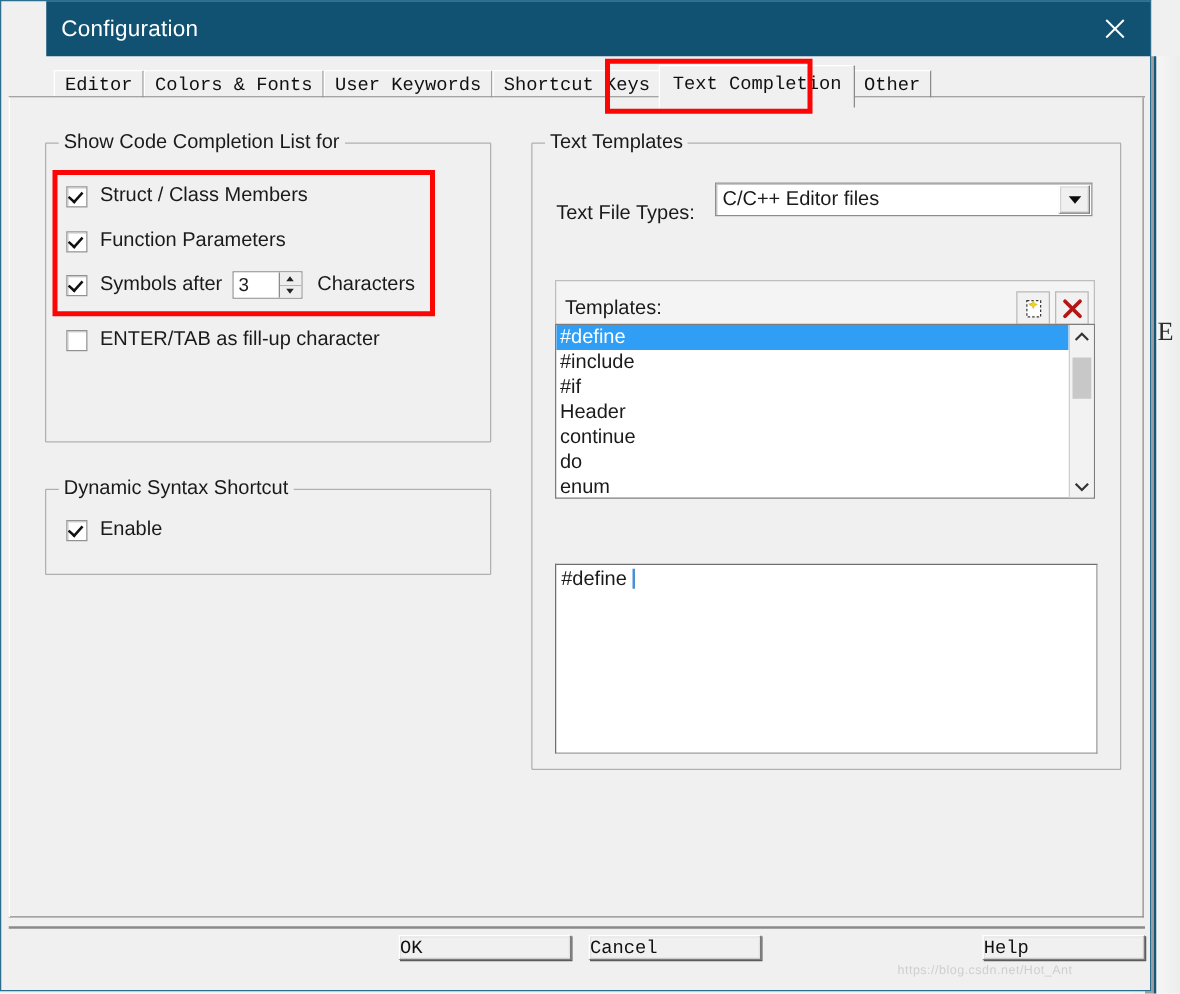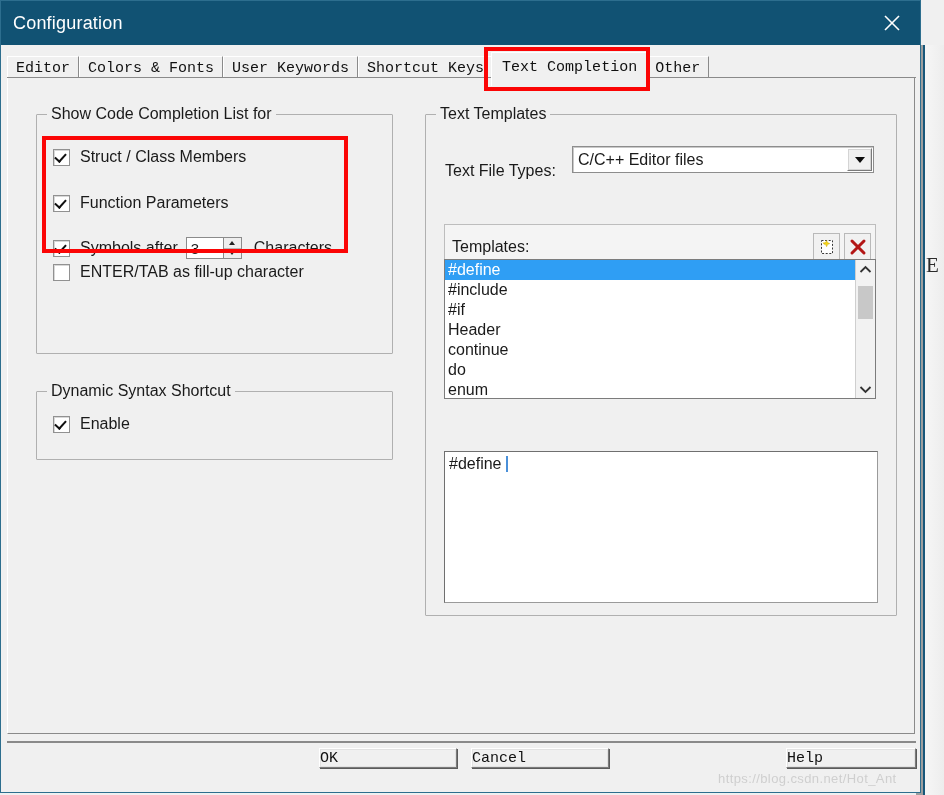--- a/index.html
+++ b/index.html
@@ -50,20 +50,21 @@
   }
 
   
   #dialog {
     position: absolute;
     left: 0; top: 0;
     width: 921px; height: 793px;
     background: #f0f0f0;
     border: 1px solid #2d6e8e;
     box-sizing: border-box;
+    padding-left: 36px;
   }
 
   
   #titlebar {
     position: relative;
     height: 44px;
     background: #115273;
     display: flex;
     align-items: center;
   }
@@ -404,21 +405,21 @@
     pointer-events: none;
     z-index: 50;
   }
   #annot-tab      { left: 484px; top: 47px;  width: 166px; height: 44px; }
   #annot-checks   { left: 42px;  top: 136px; width: 306px; height: 117px; }
 
   
   #watermark {
     position: absolute;
     left: 718px; top: 771px;
-    font-size: 13px;
+    font-size: 10px;
     color: #cfcfcf;
     letter-spacing: .4px;
     z-index: 40;
     white-space: nowrap;
   }
 </style>
 </head>
 <body>
 
 <div id="bg-window">
@@ -466,26 +467,26 @@
 
   <div class="groupbox" id="gb-codecomplete">
     <span class="gb-title">Show Code Completion List for</span>
   </div>
 
   <div class="cbrow" style="left:52px; top:147px;">
     <span class="checkbox checked"></span>
     <span>Struct / Class Members</span>
   </div>
 
-  <div class="cbrow" style="left:52px; top:193px;">
+  <div class="cbrow" style="left:52px; top:183px;">
     <span class="checkbox checked"></span>
     <span>Function Parameters</span>
   </div>
 
-  <div class="cbrow" style="left:52px; top:236px;">
+  <div class="cbrow" style="left:52px; top:216px;">
     <span class="checkbox checked"></span>
     <span>Symbols after</span>
     <span class="spin-wrap">
       <span class="spin-value">3</span>
       <span class="spin-btns">
         <span class="spin-btn up">
             <i></i>
           </span>
         <span class="spin-btn down">
             <i></i>

